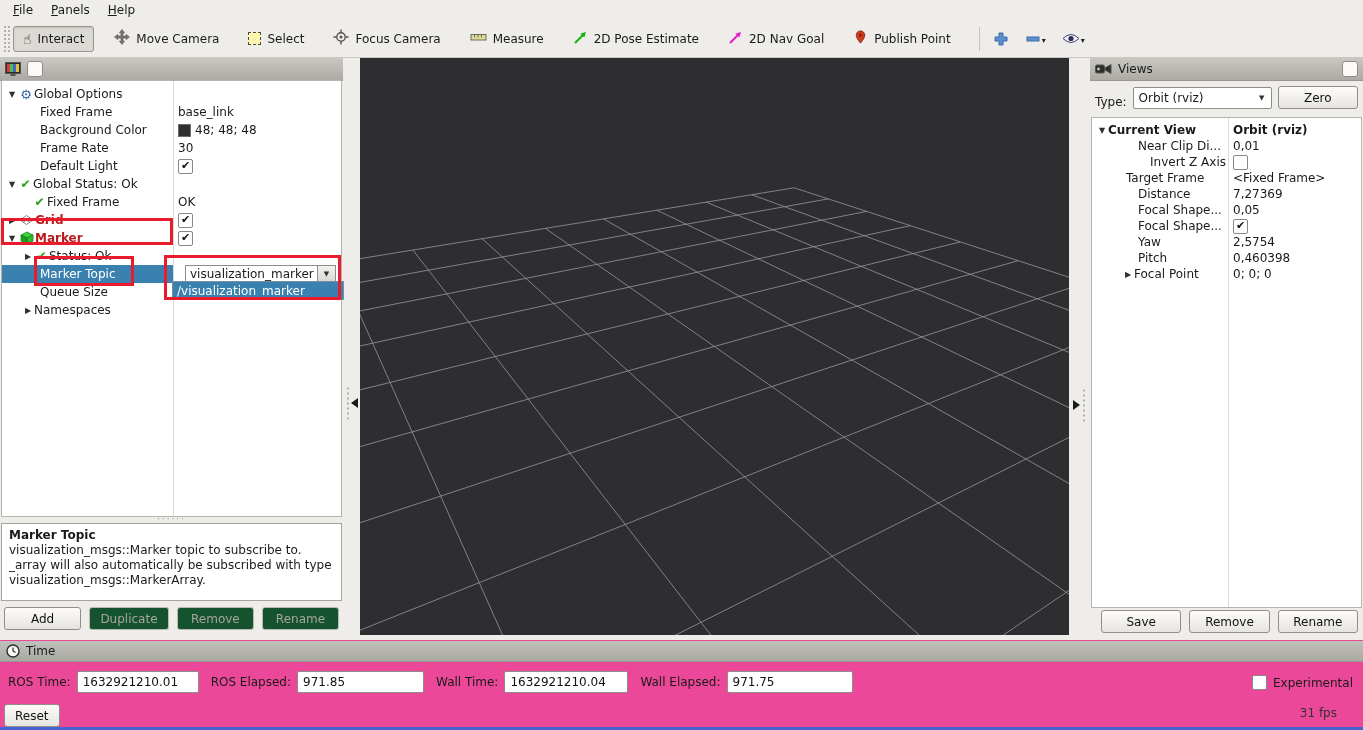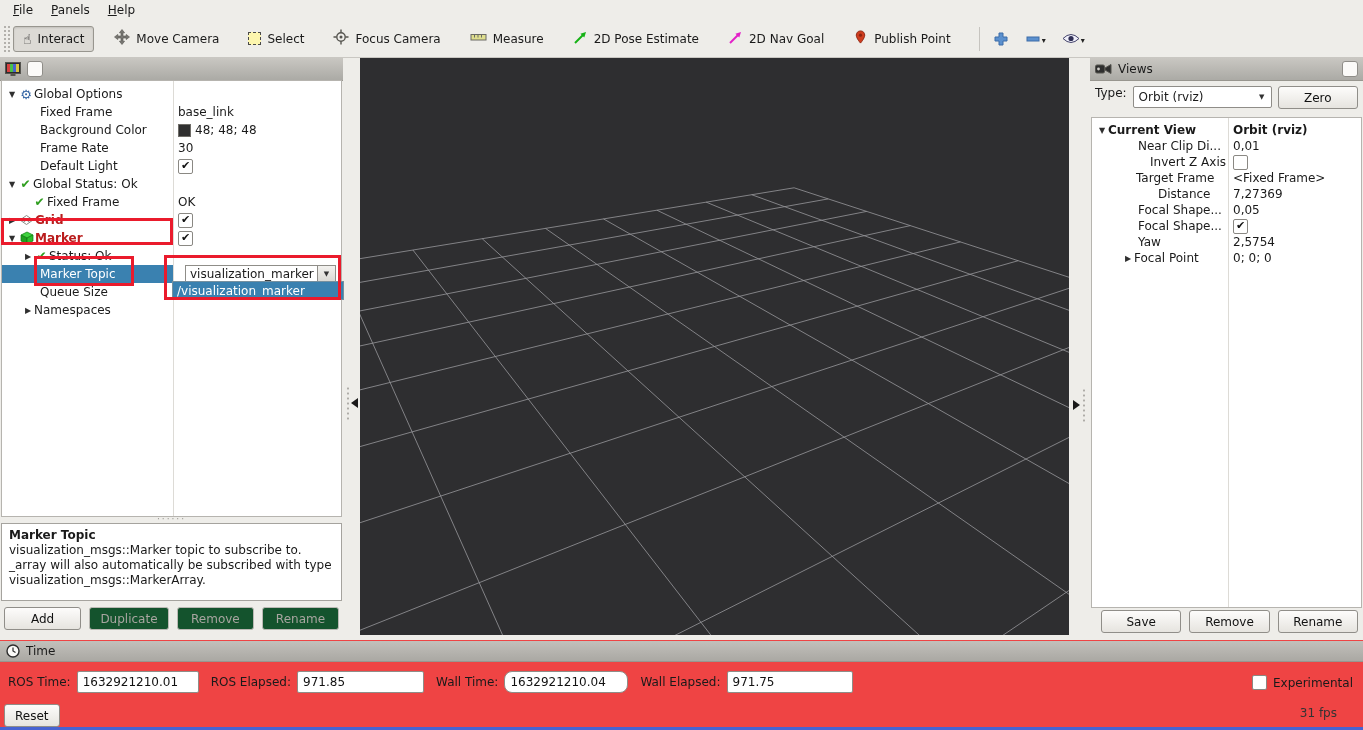--- a/index.html
+++ b/index.html
@@ -65,25 +65,25 @@
   .btn.dis{color:#a8a5a0;background:#14532d;border-color:#bbb9b4;}
 
   
   .viewport{position:absolute;left:360px;top:58px;width:709px;height:577px;background:#2e2e30;}
   .splitter{position:absolute;top:58px;height:577px;background:#eeede9;}
   .tri-left{width:0;height:0;border-top:5px solid transparent;border-bottom:5px solid transparent;border-right:7px solid #1a1a1a;}
   .tri-right{width:0;height:0;border-top:5px solid transparent;border-bottom:5px solid transparent;border-left:7px solid #1a1a1a;}
   .vdots{position:absolute;width:4px;height:34px;background-image:radial-gradient(circle,#aeaca7 1px,transparent 1.2px);background-size:4px 5px;}
 
   
-  .typerow{position:absolute;left:0;top:28px;width:100%;display:flex;align-items:flex-start;padding:0 5px;box-sizing:border-box;gap:6px;}
+  .typerow{position:absolute;left:0;top:28px;width:100%;display:flex;align-items:flex-end;padding:0 5px;box-sizing:border-box;gap:6px;}
   .typecombo{width:139px;height:22px;border:1px solid #8f8d88;border-radius:2px;background:#fff;display:flex;align-items:center;box-sizing:border-box;}
 
   
-  .timebar{position:absolute;left:0;top:640px;width:1363px;height:88px;background:#ef4444;}
+  .timebar{position:absolute;left:0;top:640px;width:1363px;height:88px;background:#ec4899;}
   .timehead{position:absolute;left:0;top:1px;width:100%;height:21px;background:linear-gradient(#c2c0bb,#aaa8a3);
     border-bottom:1px solid #98968f;display:flex;align-items:center;gap:6px;padding-left:6px;box-sizing:border-box;}
   .fieldrow{position:absolute;left:8px;top:31px;display:flex;align-items:flex-start;}
   .fld{display:flex;align-items:center;gap:6px;margin-right:12px;}
   .fld input{height:20px;border:1px solid #8f8d88;border-radius:2px;padding:0 5px;font-size:12px;
     font-family:"DejaVu Sans",sans-serif;background:#fff;color:#111;}
   .expwrap{position:absolute;right:10px;top:35px;display:flex;align-items:center;gap:6px;}
   .fps{position:absolute;right:26px;top:66px;color:#333;}
   .bluebar{position:absolute;left:0;top:727px;width:1363px;height:3px;background:#4763d2;z-index:60;}
 
@@ -425,30 +425,30 @@
       <div class="vrow">
         <div class="vlabel" style="padding-left:58px;">
             <span>Invert Z Axis</span>
           </div>
         <div class="tvalue">
             <span class="cb"></span>
           </div>
       </div>
 
       <div class="vrow">
-        <div class="vlabel" style="padding-left:44px;">
+        <div class="vlabel" style="padding-left:34px;">
             <span>Target Frame</span>
           </div>
         <div class="tvalue">
             <span>&lt;Fixed Frame&gt;</span>
           </div>
       </div>
 
       <div class="vrow">
-        <div class="vlabel" style="padding-left:66px;">
+        <div class="vlabel" style="padding-left:46px;">
             <span>Distance</span>
           </div>
         <div class="tvalue">
             <span>7,27369</span>
           </div>
       </div>
 
       <div class="vrow">
         <div class="vlabel" style="padding-left:46px;">
             <span>Focal Shape...</span>
@@ -469,20 +469,28 @@
 
       <div class="vrow">
         <div class="vlabel" style="padding-left:46px;">
             <span>Yaw</span>
           </div>
         <div class="tvalue">
             <span>2,5754</span>
           </div>
       </div>
 
+      <div class="vrow">
+        <div class="vlabel" style="padding-left:46px;">
+            <span>Pitch</span>
+          </div>
+        <div class="tvalue">
+            <span>0,460398</span>
+          </div>
+      </div>
 
       <div class="vrow">
         <div class="vlabel" style="padding-left:30px;">
           <span class="exp">▶</span>
           <span>Focal Point</span>
         </div>
         <div class="tvalue">
             <span>0; 0; 0</span>
           </div>
       </div>
@@ -508,21 +516,21 @@
       <div class="fld">
         <span>ROS Time:</span>
         <input readonly="" style="width: 110px;" value="1632921210.01">
       </div>
       <div class="fld">
         <span>ROS Elapsed:</span>
         <input readonly="" style="width: 115px;" value="971.85">
       </div>
       <div class="fld">
         <span>Wall Time:</span>
-        <input readonly="" style="width: 112px; border-radius: 8px;" value="1632921210.04">
+        <input readonly="" style="width: 112px;" value="1632921210.04">
       </div>
       <div class="fld">
         <span>Wall Elapsed:</span>
         <input readonly="" style="width: 114px;" value="971.75">
       </div>
     </div>
 
     <div class="expwrap">
       <span class="cb"></span>
       <span>Experimental</span>

